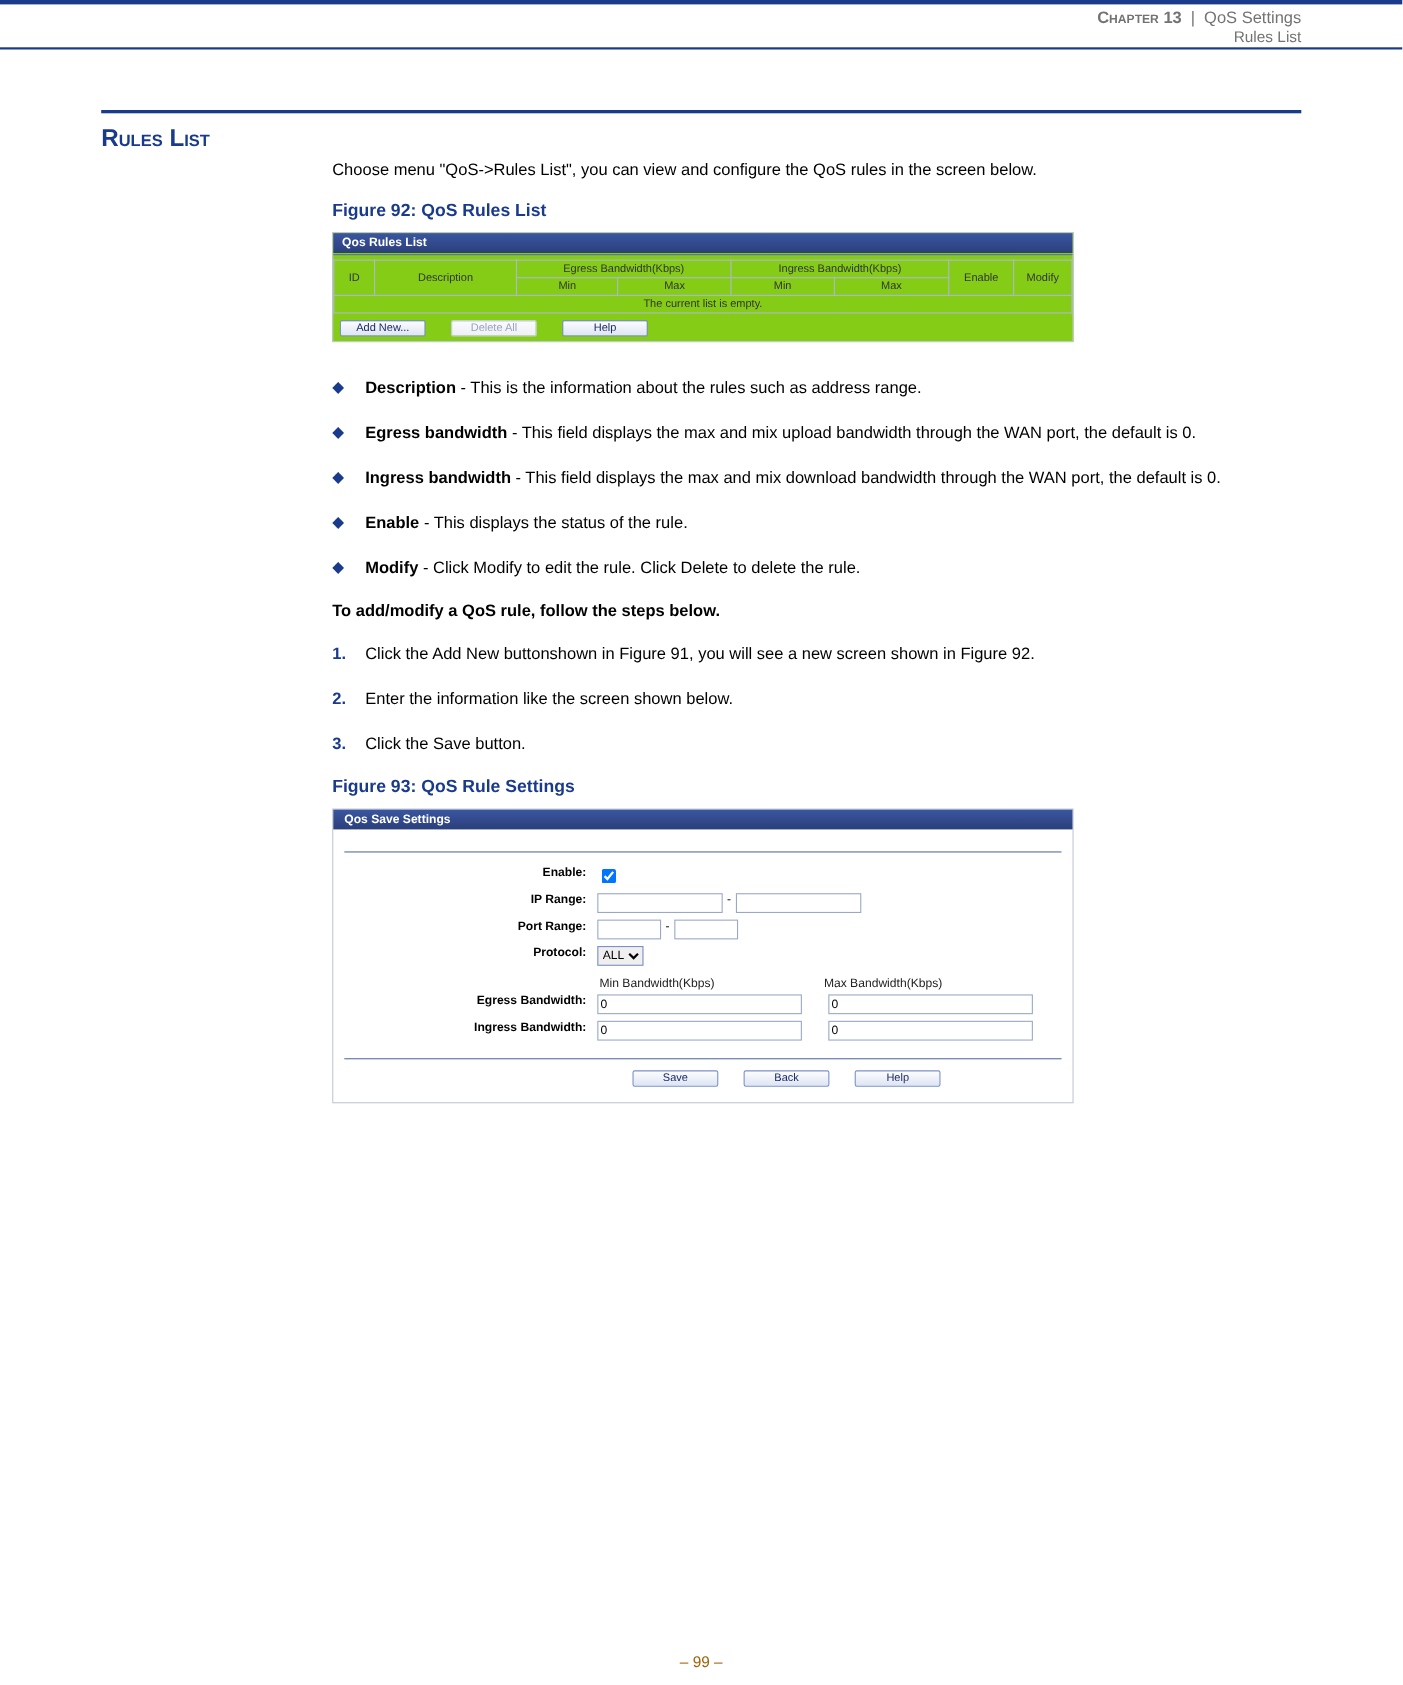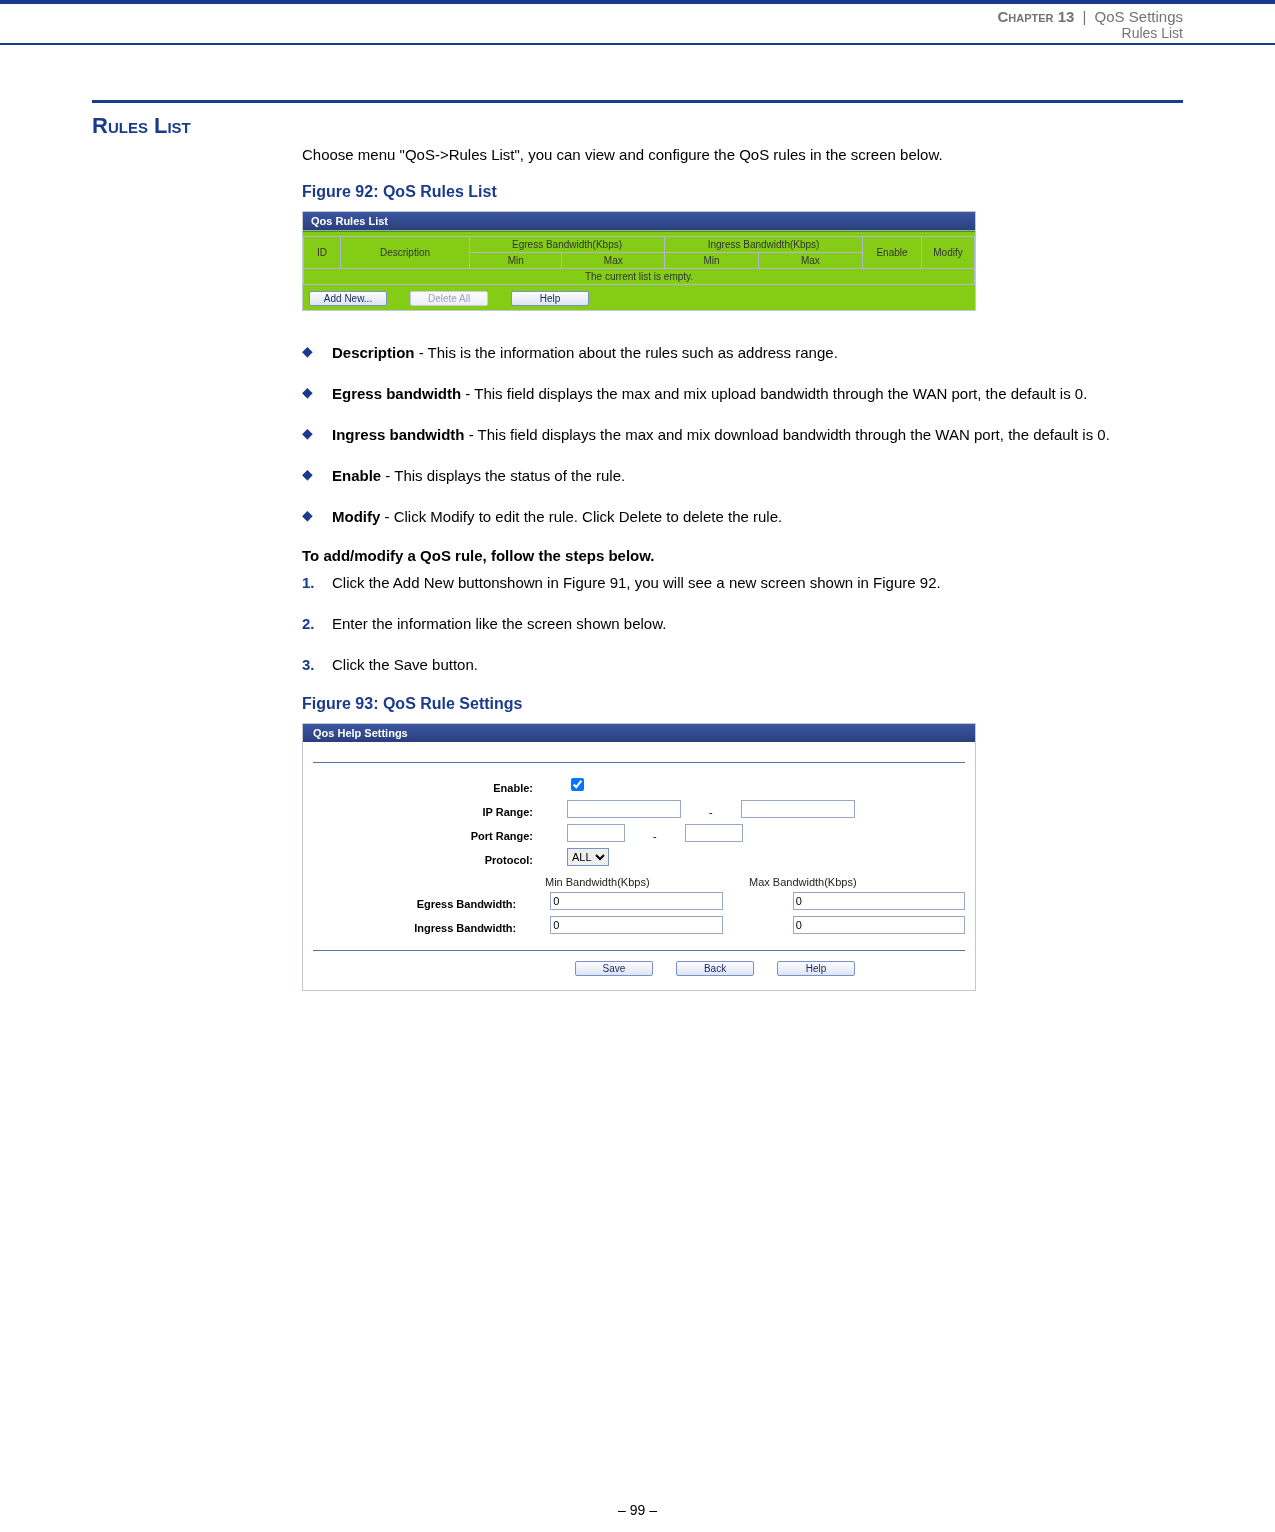--- a/index.html
+++ b/index.html
@@ -92,21 +92,21 @@
     color: #1a3a8c;
     position: absolute;
     left: 0;
     top: 0;
     font-size: 14px;
   }
   .term { font-weight: bold; }
 
   p.bold-step {
     font-weight: bold;
-    margin: 14px 0 8px 0;
+    margin: 14px 0 20px 0;
   }
 
   
   ol.steps {
     list-style: none;
     padding: 0;
     margin: 0 0 16px 0;
     counter-reset: st;
   }
   ol.steps > li {
@@ -206,23 +206,22 @@
     color: #fff;
     padding: 3px 10px;
     font-weight: bold;
     font-size: 11px;
   }
   .fig93 .formwrap {
     padding: 14px 10px 0 10px;
   }
   .fig93 .formrow {
     display: flex;
-    align-items: flex-end;
+    align-items: flex-start;
     margin-bottom: 6px;
-    gap: 24px;
   }
   .fig93 .formrow .lbl {
     width: 220px;
     text-align: right;
     font-weight: bold;
     padding-right: 10px;
     color: #000;
   }
   .fig93 .hr {
     border: none;
@@ -258,21 +257,21 @@
   }
 
   
   .page-footer {
     position: absolute;
     bottom: 14px;
     left: 0;
     width: 100%;
     text-align: center;
     font-size: 14px;
-    color: #000000;
+    color: #a16207;
   }
 </style>
 </head>
 <body>
 
 <div class="page">
 
   <div class="doc-header-rule-top"></div>
   <div class="doc-header-body">
     <div class="doc-header-lines">
@@ -347,21 +346,21 @@
 
       <ol class="steps">
         <li>Click the Add New buttonshown in Figure 91, you will see a new screen shown in Figure 92.</li>
         <li>Enter the information like the screen shown below.</li>
         <li>Click the Save button.</li>
       </ol>
 
       <div class="fig-caption">Figure 93:  QoS Rule Settings</div>
 
       <div class="fig93">
-        <div class="titlebar">Qos Help Settings</div>
+        <div class="titlebar">Qos Save Settings</div>
         <div class="formwrap">
           <hr class="hr">
           <div class="formrow">
             <div class="lbl">Enable:</div>
             <input type="checkbox" checked="" style="">
           </div>
           <div class="formrow">
             <div class="lbl">IP Range:</div>
             <input type="text" style="width: 108px;">
               <span class="dash">-</span>

